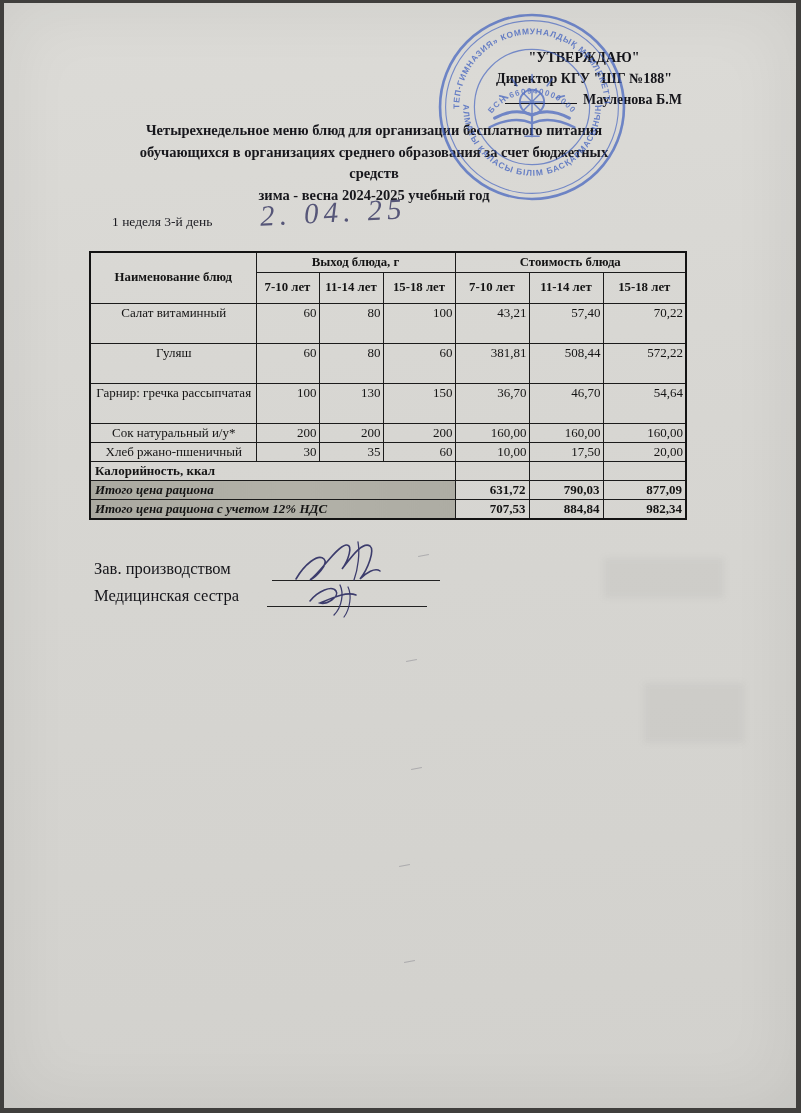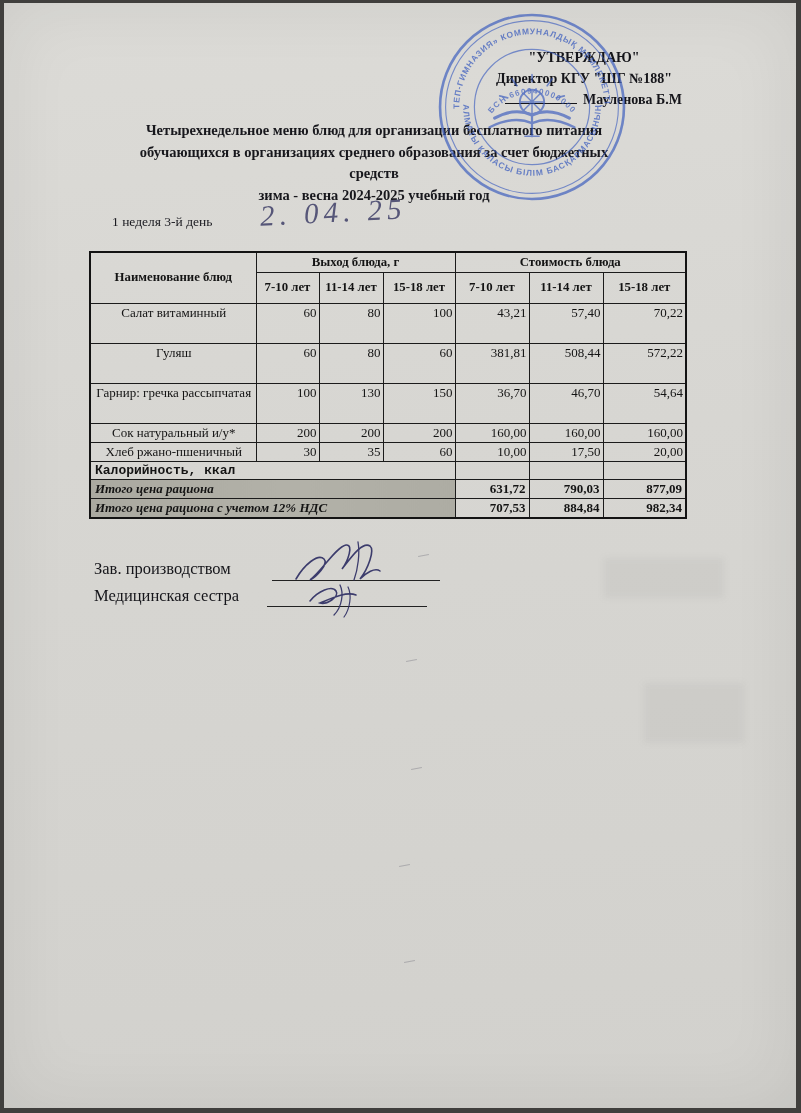--- a/index.html
+++ b/index.html
@@ -54,21 +54,21 @@
     color:#141414;
   }
   .menu-table td,.menu-table th{
     border:1.4px solid #1b1b1b;font-size:13px;overflow:hidden;
     vertical-align:top;padding:1px 2px;margin-top:20px;
   }
   .menu-table{border:2.2px solid #131313;}
   .menu-table th{font-weight:bold;text-align:center;vertical-align:middle;font-size:12.8px;}
   tr.h1{height:20px;} tr.h2{height:31px;}
   tr.tall{height:40px;} tr.short{height:19px;}
-  tr.cal{height:16px;font-family:Liberation Mono, monospace;} tr.tot{height:15px;}
+  tr.cal{height:16px;} tr.tot{height:15px;}
   td.name{text-align:center;padding-left:3px;}
   td.num{text-align:right;}
   td.cal-label{font-weight:bold;padding-left:4px;}
   td.tot-label{
     font-weight:bold;font-style:italic;padding-left:4px;
     background:linear-gradient(90deg,#aaa9a0,#b2b1a8 55%,#adaca3);
   }
   td.tot-val{font-weight:bold;text-align:right;padding-right:3px;}
   
   .sig-block{position:absolute;left:90px;top:552px;z-index:2;color:#15151a;}

